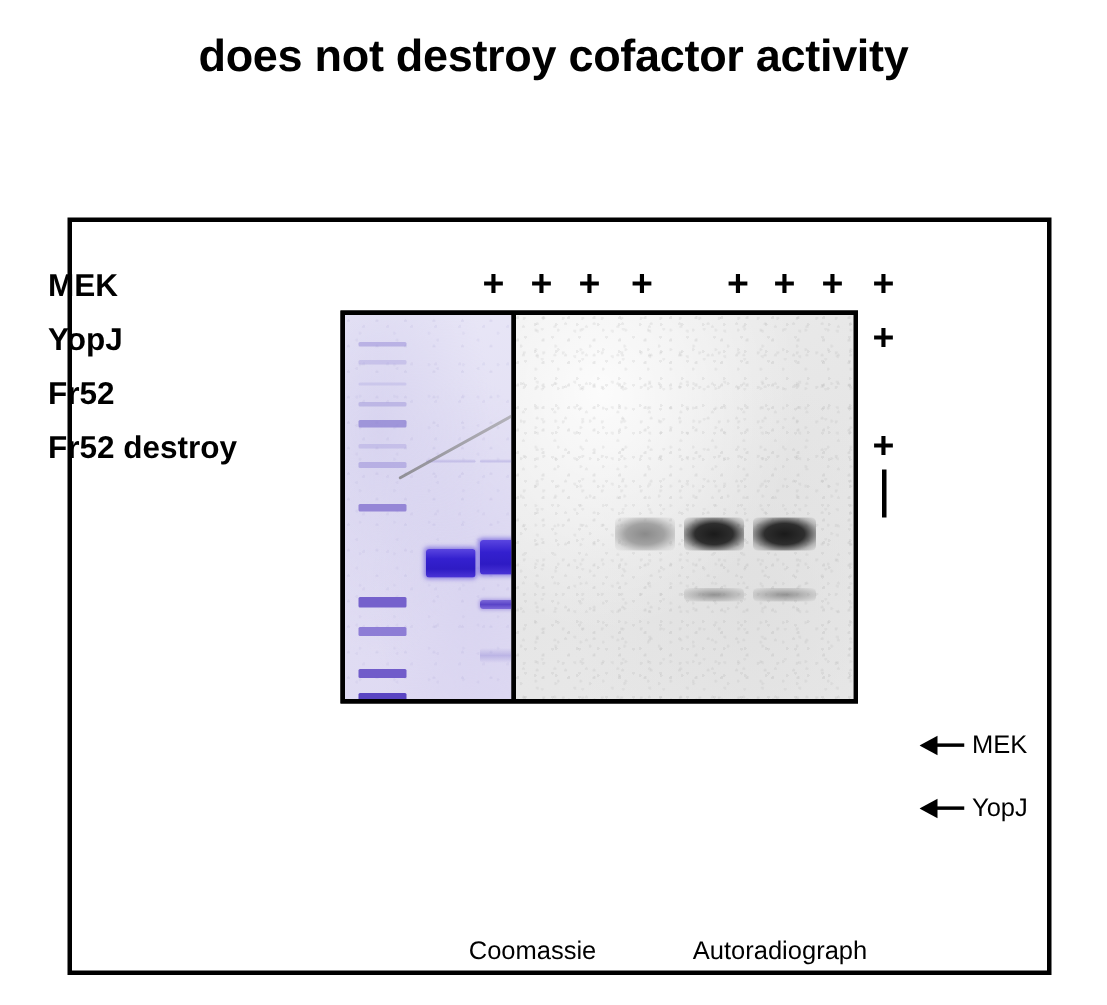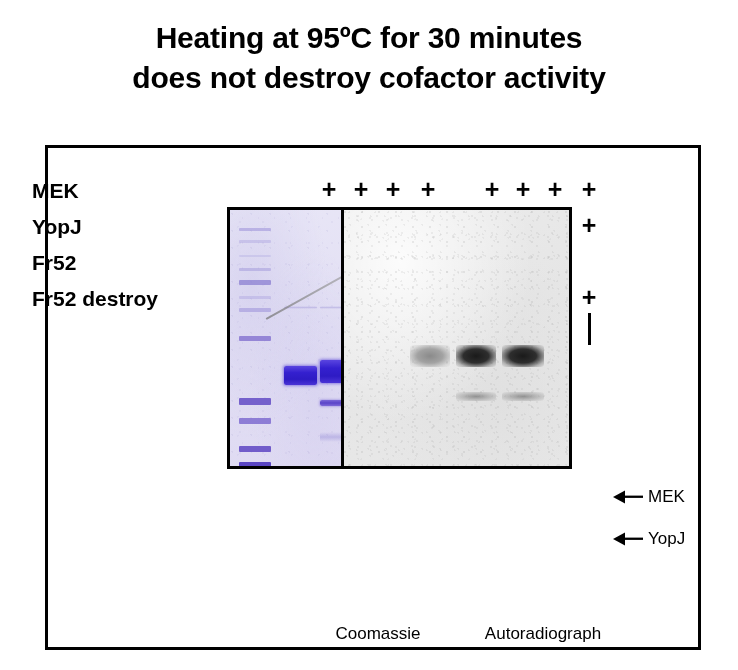--- a/index.html
+++ b/index.html
@@ -206,28 +206,26 @@
   }
 
   
   .panel-caption {
     position: absolute;
     font-size: 17px;
     color: #000000;
     text-align: center;
     white-space: nowrap;
     line-height: 1;
-    margin-left: 23px;
   }
 </style>
 </head>
 <body>
 
 <div id="figure-title">
-  <span class="title-line">Heating at 95ºC for 30 minutes</span>
   <span class="title-line">does not destroy cofactor activity</span>
 </div>
 
 <div id="figure-panel"></div>
 
 <div id="condition-labels">
     <div class="cond-label" style="top: 180px;">MEK</div>
     <div class="cond-label" style="top: 216px;">YopJ</div>
     <div class="cond-label" style="top: 252px;">Fr52</div>
     <div class="cond-label" style="top: 288px;">Fr52 destroy</div>

